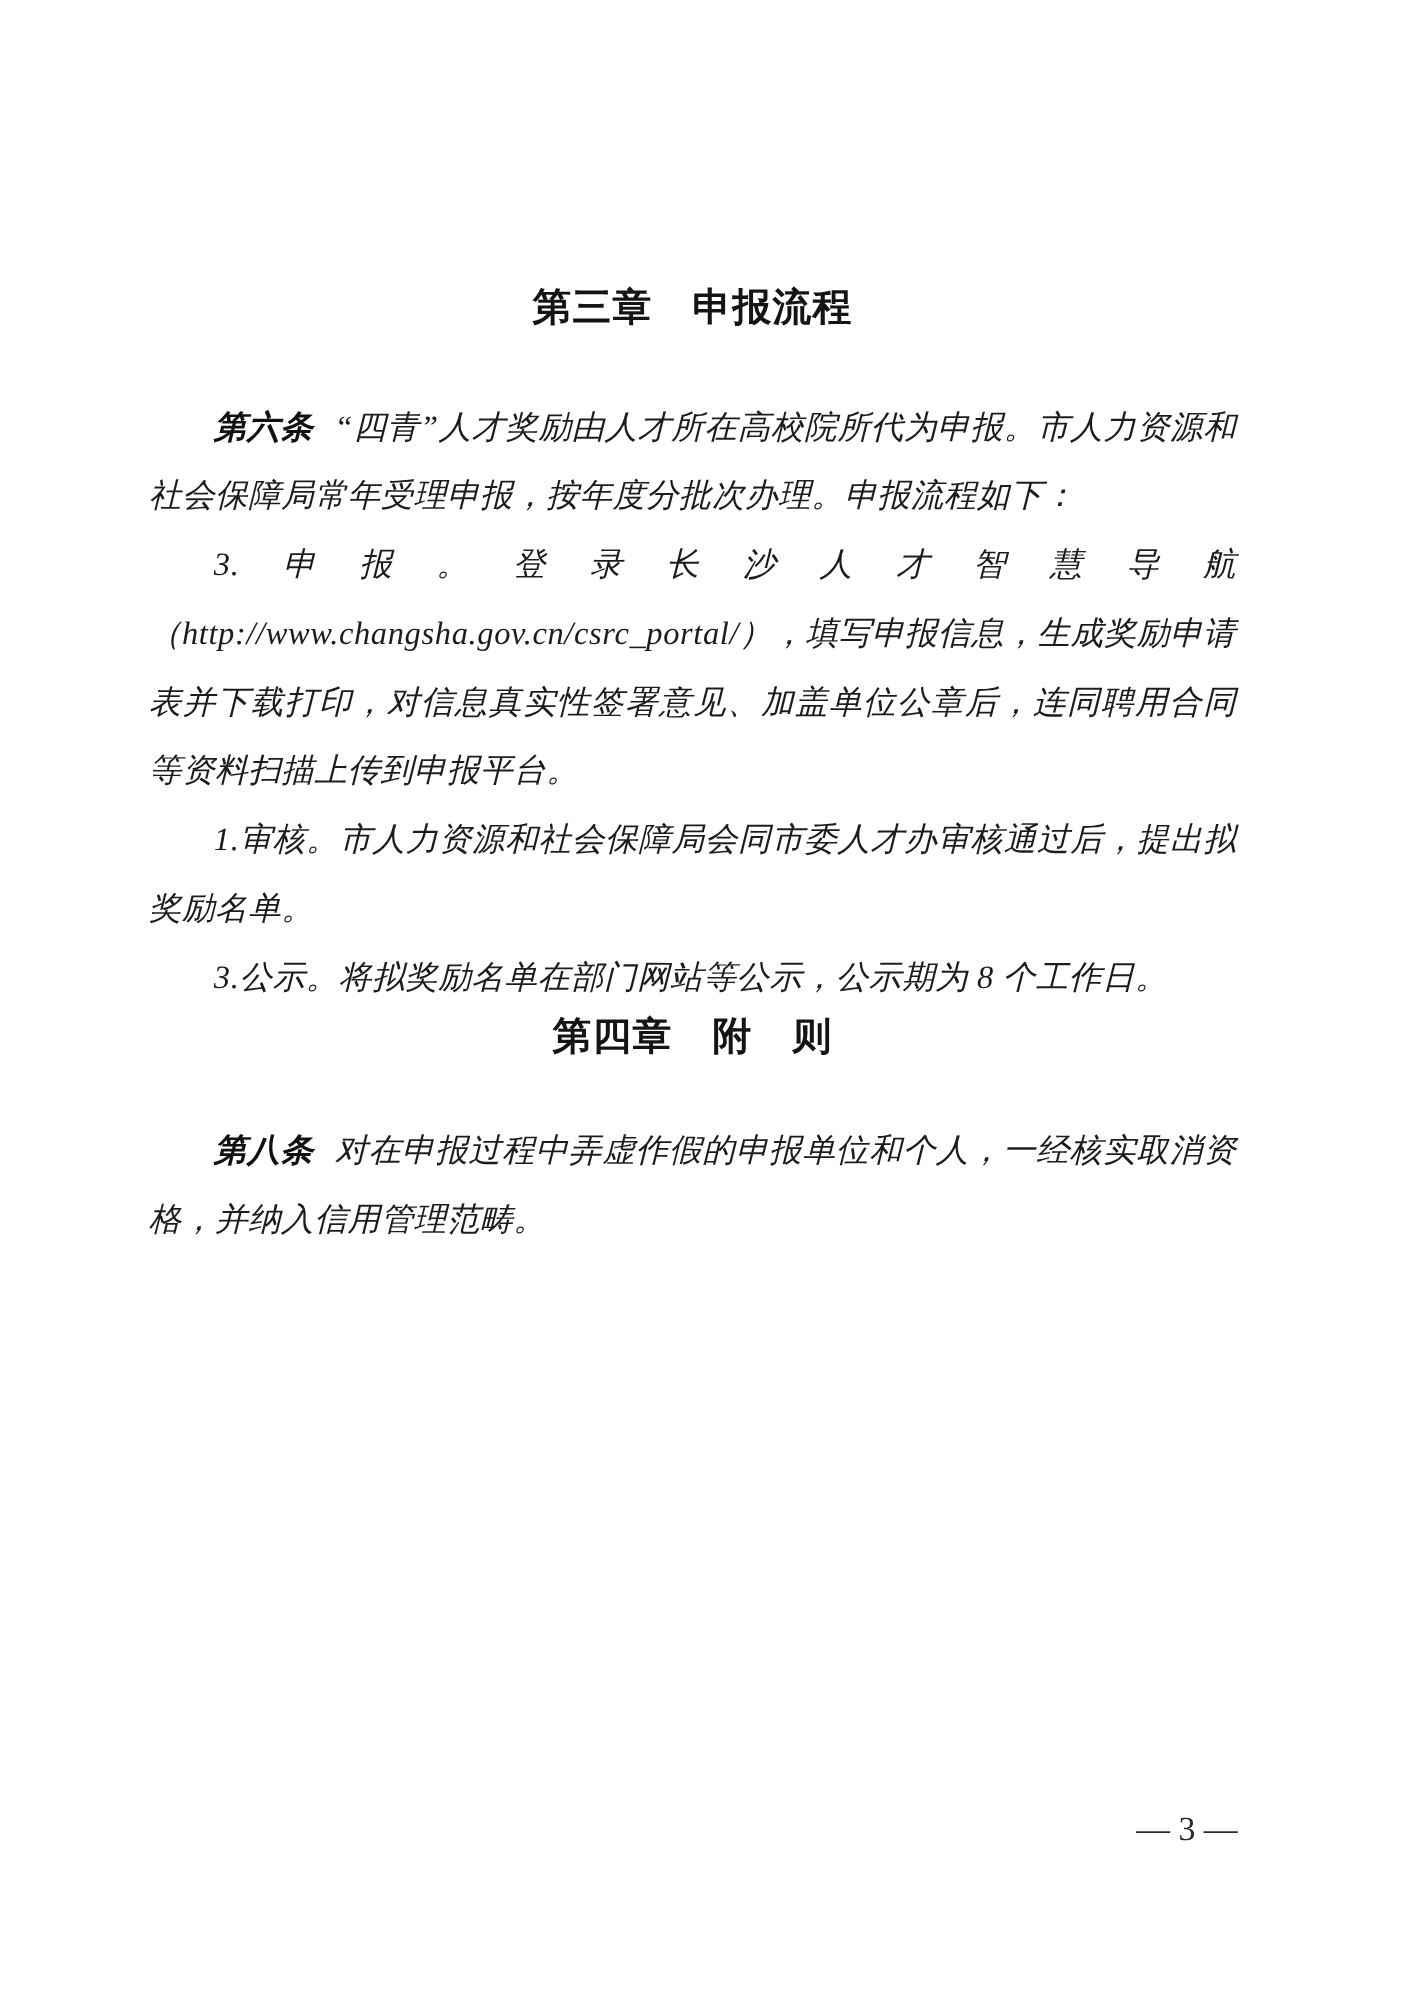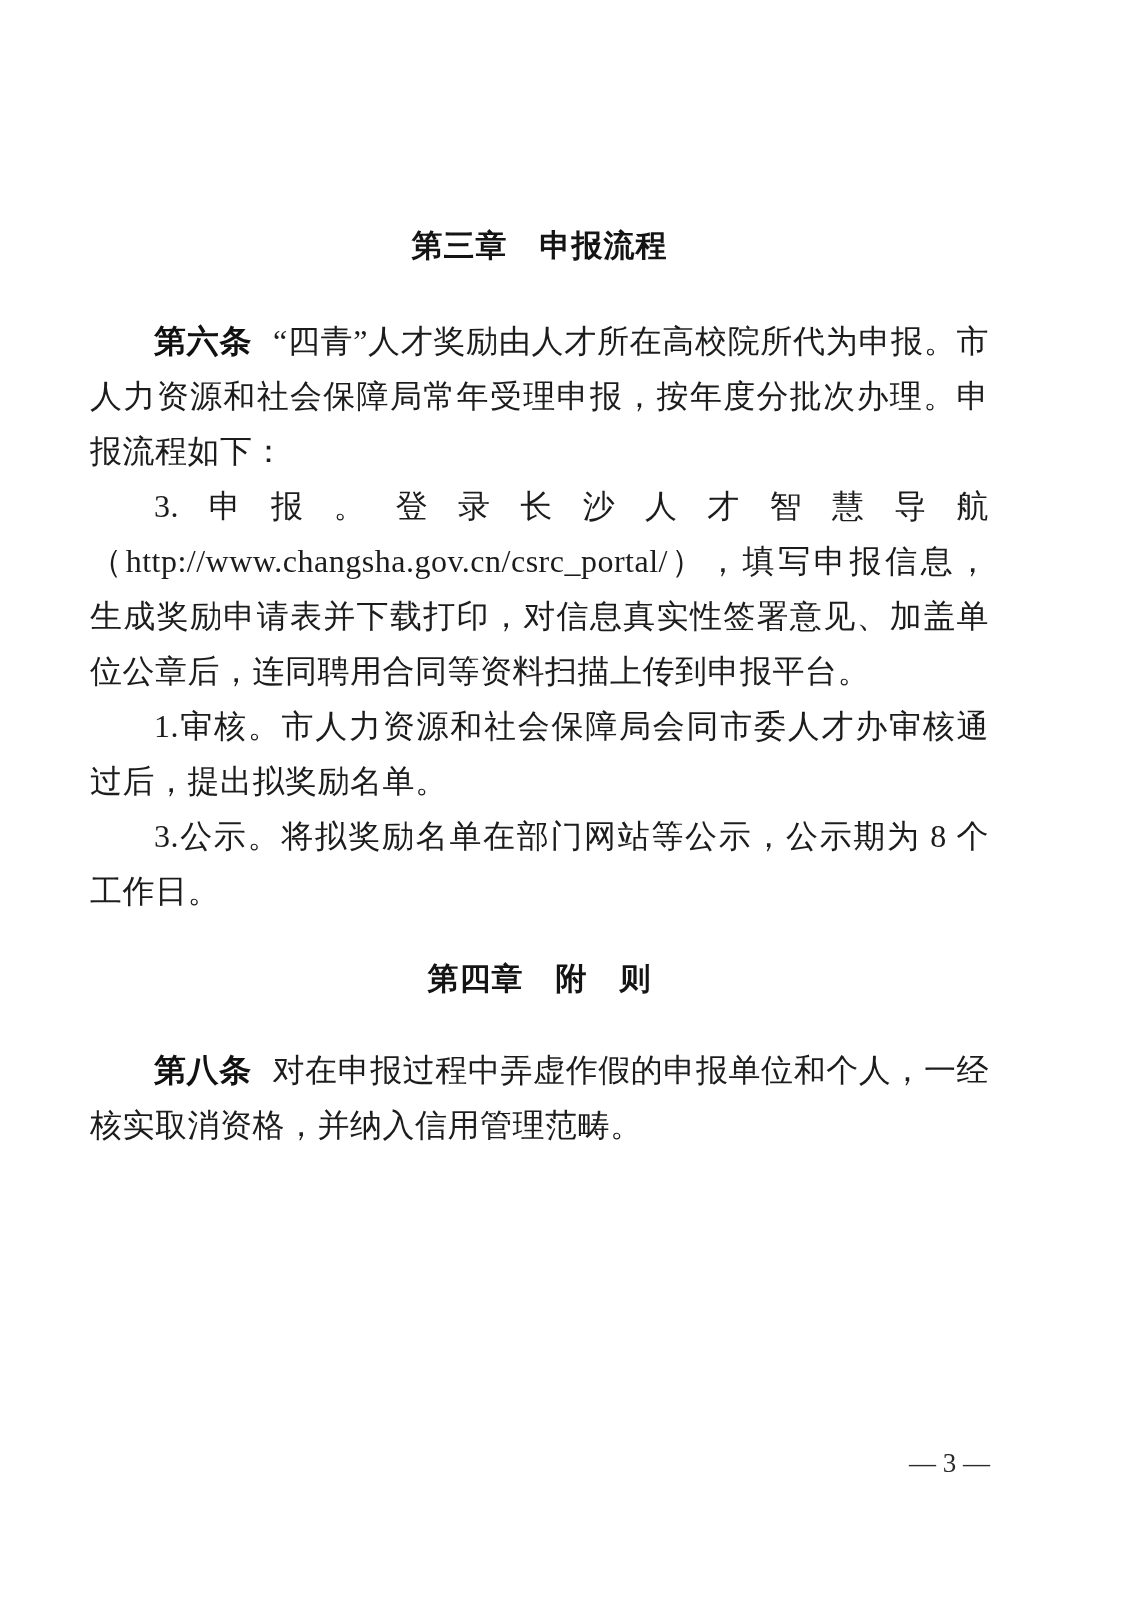--- a/index.html
+++ b/index.html
@@ -14,44 +14,44 @@
     font-family: "Liberation Serif", "DejaVu Serif", serif;
     position: relative;
     overflow: hidden;
   }
   .page {
     position: absolute;
     inset: 0;
     background: #ffffff;
   }
   .content {
-    padding: 226px 142px 0 90px;
+    padding: 226px 142px 0 119px;
   }
   .chapter-title {
     text-align: center;
     font-family: "Liberation Sans", "DejaVu Sans", sans-serif;
     font-weight: 700;
     font-size: 31px;
     line-height: 40px;
     color: #141414;
     margin: 0 0 48px 0;
     letter-spacing: 1px;
   }
   .chapter-title.second {
-    margin-top: 40px;
     margin-bottom: 44px;
   }
   .para {
-    font-size: 32px;
+    font-size: 26px;
     line-height: 55px;
     text-align: justify;
     text-indent: 2em;
     margin: 0;
     color: #1c1c1c;
     letter-spacing: 0.5px;
+    font-style: italic;
   }
   .article-label {
     font-family: "Liberation Sans", "DejaVu Sans", sans-serif;
     font-weight: 700;
     color: #111111;
     margin-right: 0.65em;
   }
   .page-footer {
     position: absolute;
     top: 1448px;

